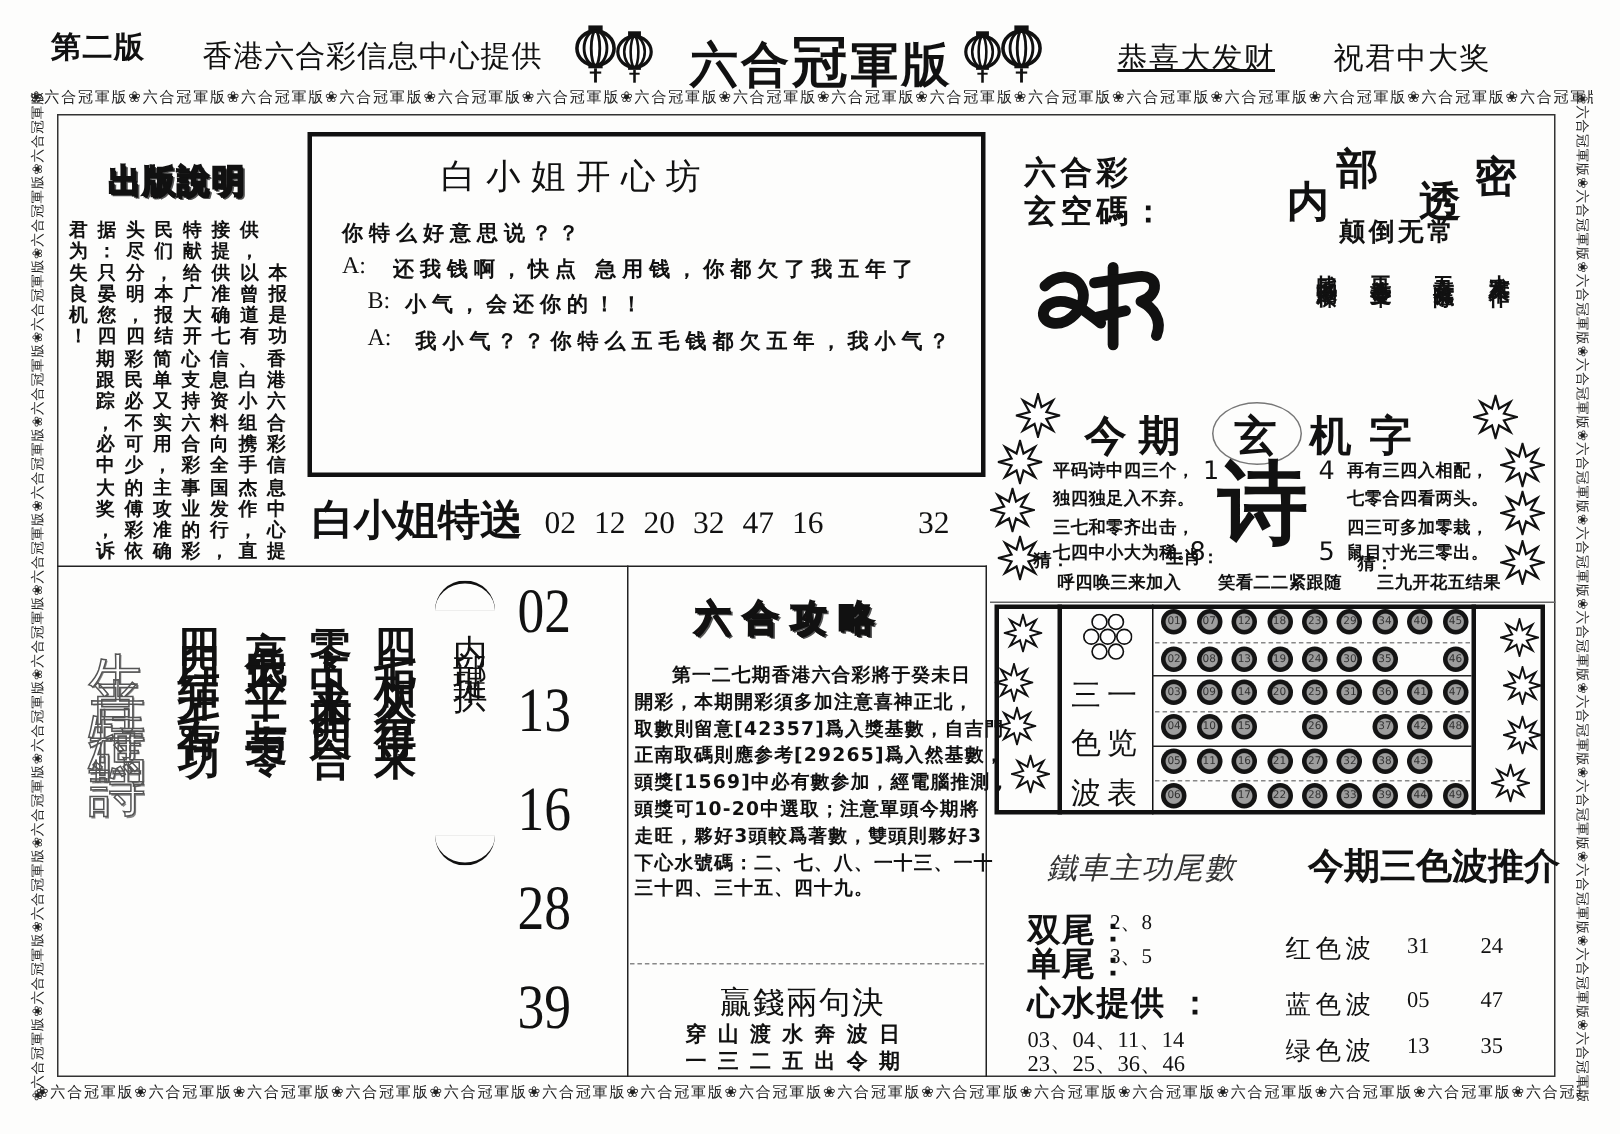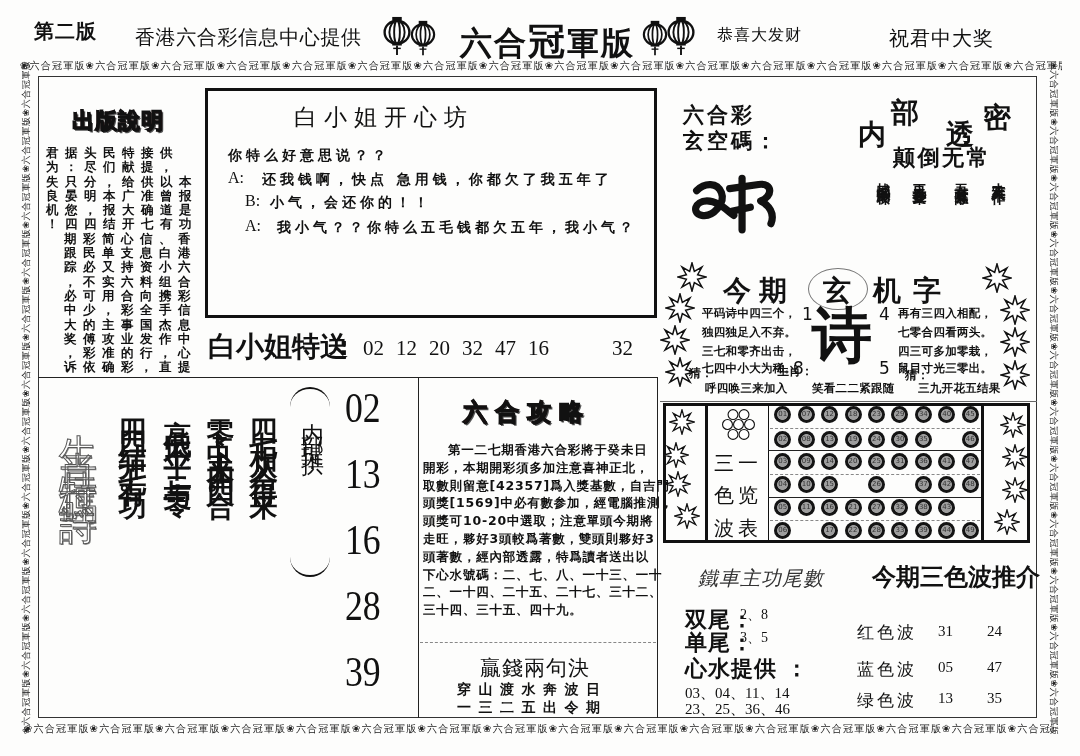--- a/index.html
+++ b/index.html
@@ -11,21 +11,21 @@
   .abs { position: absolute; white-space: nowrap; }
   .serif { font-family: "Liberation Serif", "DejaVu Serif", serif; }
   .line { position: absolute; background: #222; }
   .dashed-h { position: absolute; border-top: 1px dashed #888; height: 0; }
 
   
   .edition { left: 34px; top: 18px; font-size: 20px; font-weight: bold; letter-spacing: 1px; }
   .provider { left: 135px; top: 24px; font-size: 20px; letter-spacing: 0.6px; }
   .masthead { left: 460px; top: 17px; font-size: 32px; font-weight: bold; letter-spacing: 2px; }
   .masthead .accent { font-size: 37px; font-weight: 900; }
-  .greet1 { left: 717px; top: 25px; font-size: 16px; letter-spacing: 1px; }
+  .greet1 { left: 745px; top: 25px; font-size: 20px; letter-spacing: 1px; text-decoration: underline; }
   .greet2 { left: 889px; top: 25px; font-size: 20px; letter-spacing: 1px; }
   .lanterns { position: absolute; top: 16px; width: 58px; height: 42px; }
   .lanterns svg { position: absolute; }
 
   
   .border-h { position: absolute; font-size: 10px; letter-spacing: 1.2px; overflow: hidden; white-space: nowrap; height: 14px; line-height: 14px; color: #222; }
   .border-v { position: absolute; font-size: 9px; letter-spacing: 0.6px; overflow: hidden; white-space: nowrap; height: 13px; line-height: 13px; width: 672px; transform-origin: 0 0; color: #222; }
 
   .frame { position: absolute; left: 38px; top: 76px; width: 999px; height: 642px; border: 1px solid #333; box-sizing: border-box; }
 
@@ -47,21 +47,21 @@
   .send-colon { left: 339px; top: 333px; font-size: 24px; font-weight: bold; }
   .send-nums { left: 363px; top: 336px; font-size: 21px; display: flex; gap: 12px; }
   .send-special { left: 612px; top: 336px; font-size: 21px; }
 
   
   .xk1 { left: 683px; top: 101px; font-size: 21px; font-weight: bold; letter-spacing: 3px; }
   .xk2 { left: 683px; top: 127px; font-size: 21px; font-weight: bold; letter-spacing: 3px; }
 
   
   .secret-ch { font-size: 28px; font-weight: bold; }
-  .secret-sub { left: 893px; top: 143px; font-size: 22px; font-weight: bold; letter-spacing: 2.5px; }
+  .secret-sub { left: 893px; top: 143px; font-size: 17px; font-weight: bold; letter-spacing: 2.5px; }
   .poem-col { position: absolute; writing-mode: vertical-rl; text-orientation: upright; font-size: 14px; font-weight: bold; letter-spacing: 2px; white-space: nowrap; }
 
   
   .mw-ch { font-size: 28px; font-weight: bold; }
   .mw-circle { position: absolute; left: 808px; top: 268px; width: 58px; height: 40px; border: 1px solid #777; border-radius: 50%; }
   .mw-line { font-size: 11.5px; font-weight: bold; letter-spacing: 0.3px; }
   .mw-num { font-size: 17px; }
   .mw-word { left: 812px; top: 296px; font-size: 60px; font-weight: 900; }
   .mw-small { font-size: 12px; font-weight: bold; }
   .star { position: absolute; }
@@ -410,26 +410,25 @@
     <span>16</span>
     <span>28</span>
     <span>39</span>
   </div>
 
   <div class="abs st-title outline-title">六合攻略</div>
   <div class="st-lines">
     <div class="first">第一二七期香港六合彩將于癸未日</div>
     <div>開彩，本期開彩須多加注意喜神正北，</div>
     <div>取數則留意[42357]爲入獎基數，自吉門</div>
+    <div>正南取碼則應参考[29265]爲入然基數，</div>
     <div>頭獎[1569]中必有數参加，經電腦推測，</div>
     <div>頭獎可10-20中選取；注意單頭今期將</div>
     <div>走旺，夥好3頭較爲著數，雙頭則夥好3</div>
-    <div>頭著數，經內部透露，特爲讀者送出以</div>
     <div>下心水號碼：二、七、八、一十三、一十</div>
-    <div>二、一十四、二十五、二十七、三十二、</div>
     <div>三十四、三十五、四十九。</div>
   </div>
   <div class="dashed-h" style="left:420px; top:642px; width:236px;"></div>
   <div class="abs win-title">贏錢兩句決</div>
   <div class="abs win-line" style="top:681px;">穿山渡水奔波日</div>
   <div class="abs win-line" style="top:699px;">一三二五出令期</div>
 
   <div class="abs tail-title">鐵車主功尾數</div>
   <div class="abs tail-label" style="left:685px; top:605px;">双尾：</div>
   <div class="abs tail-val serif" style="left:740px; top:606px;">2、8</div>

